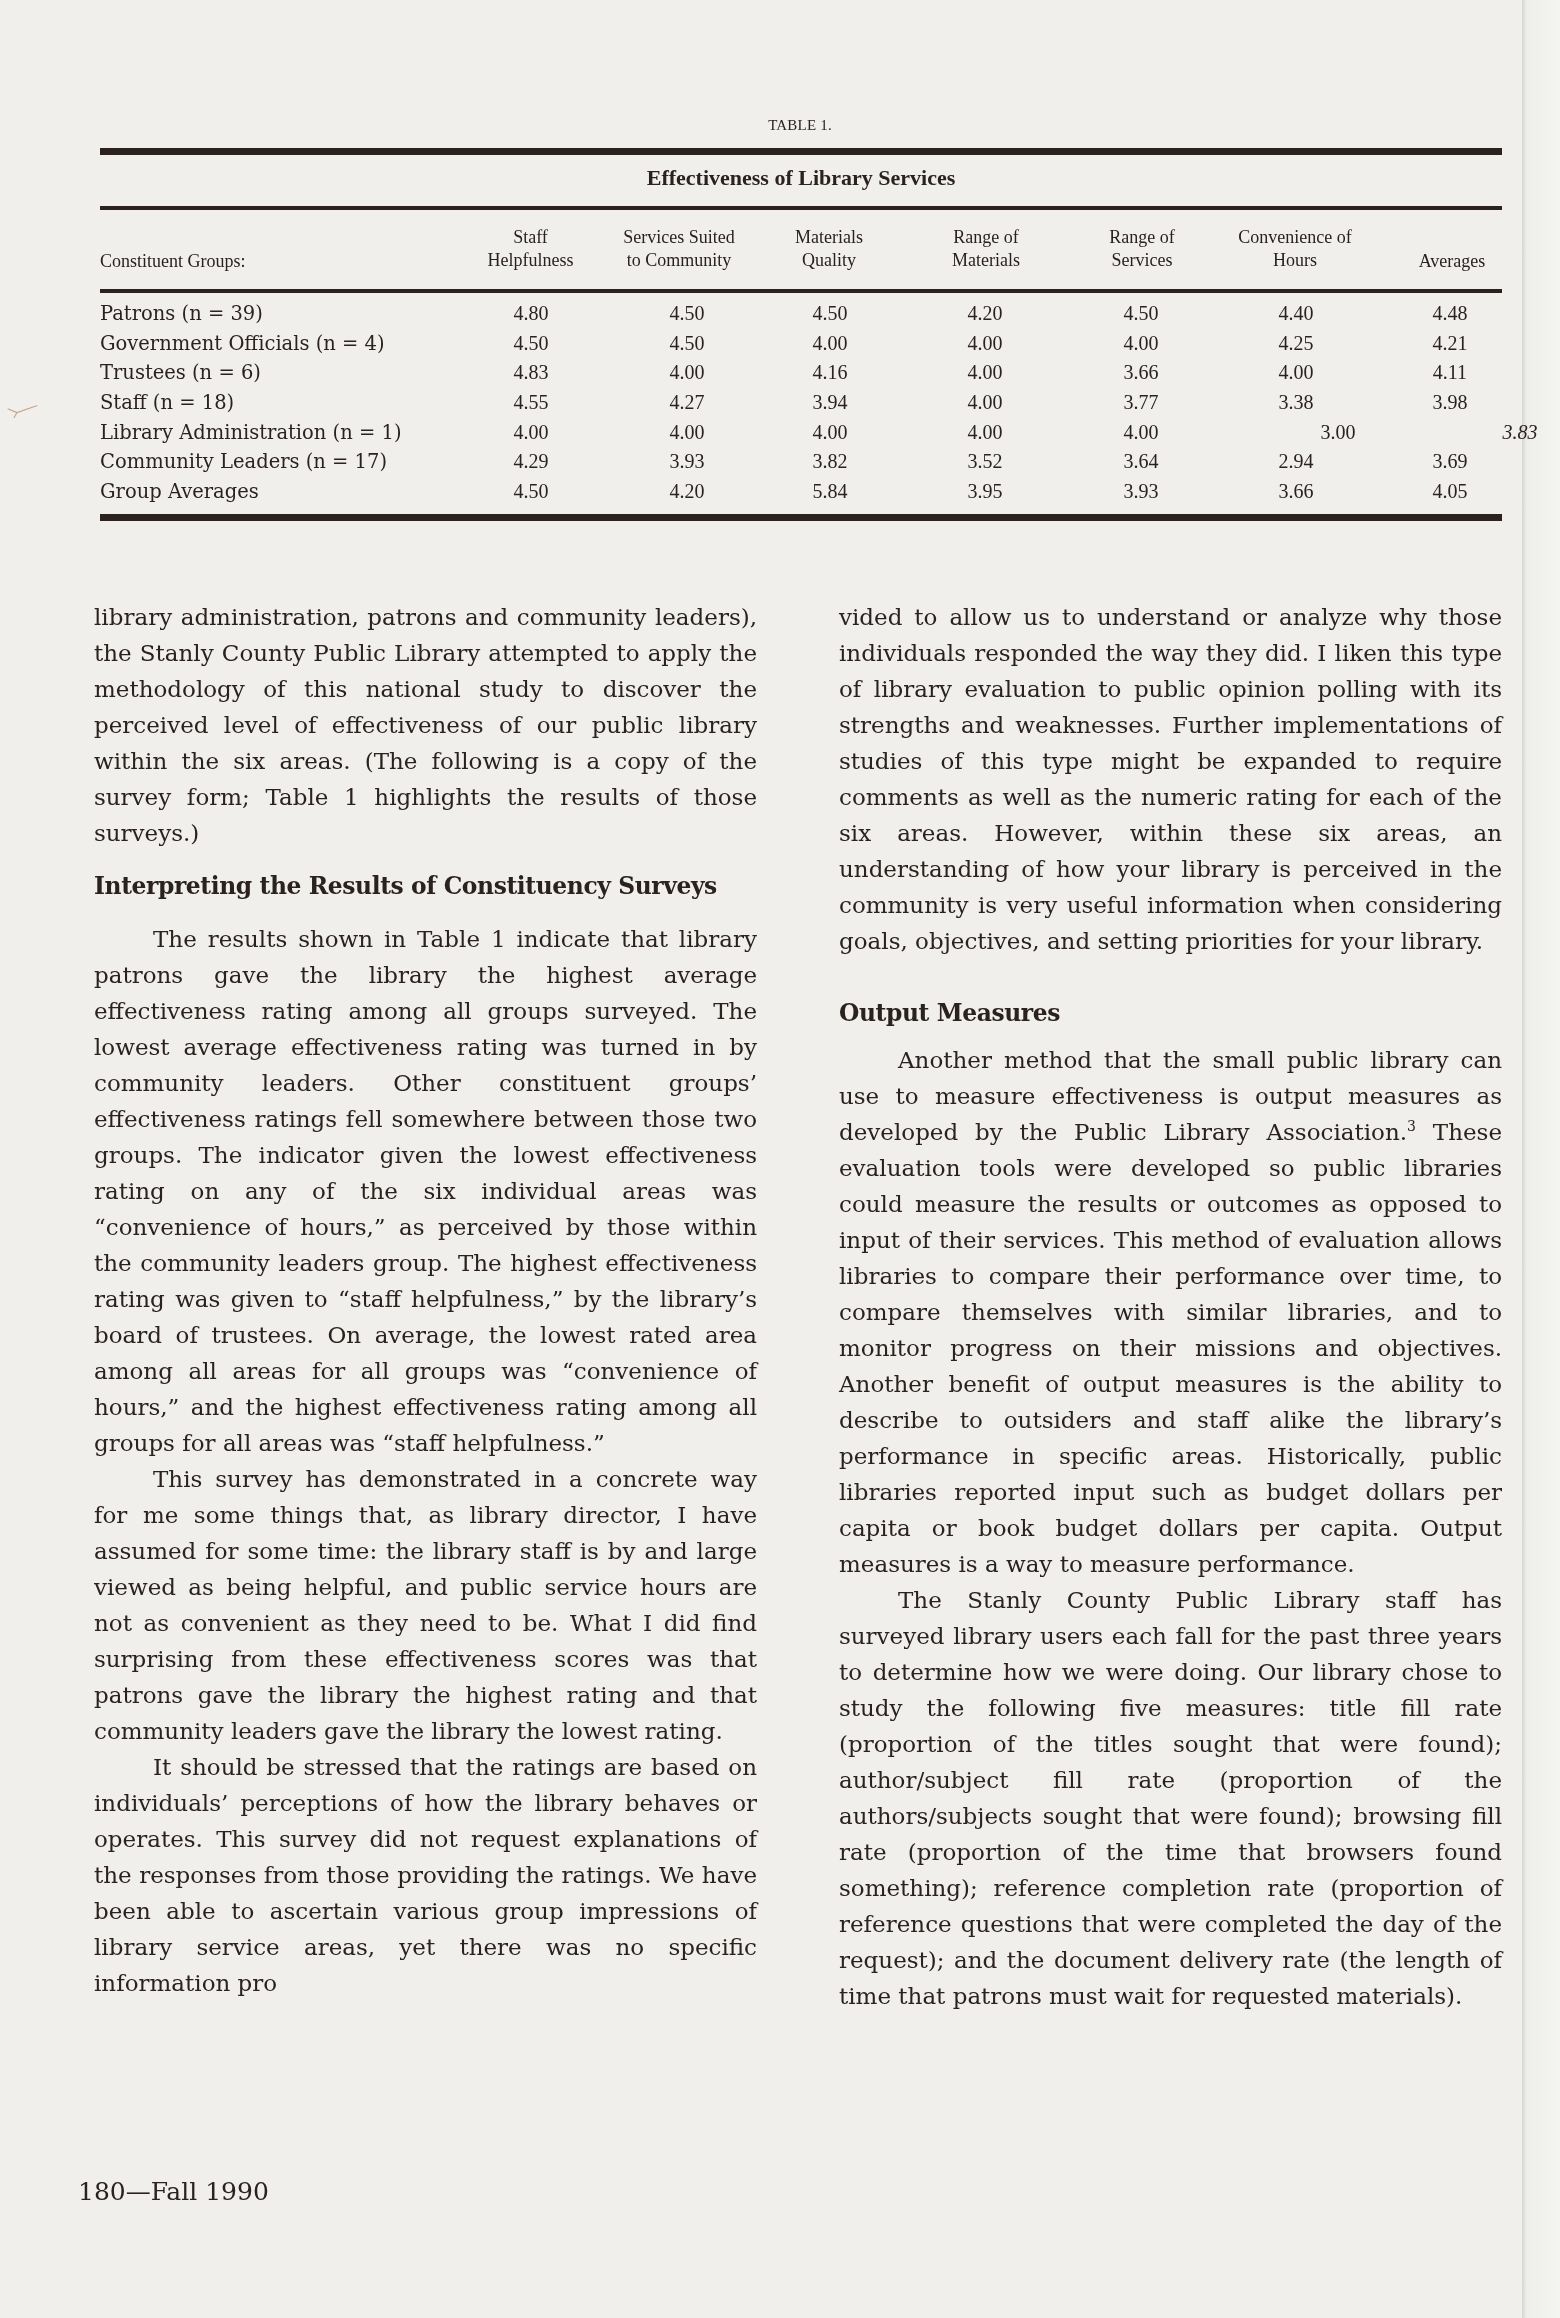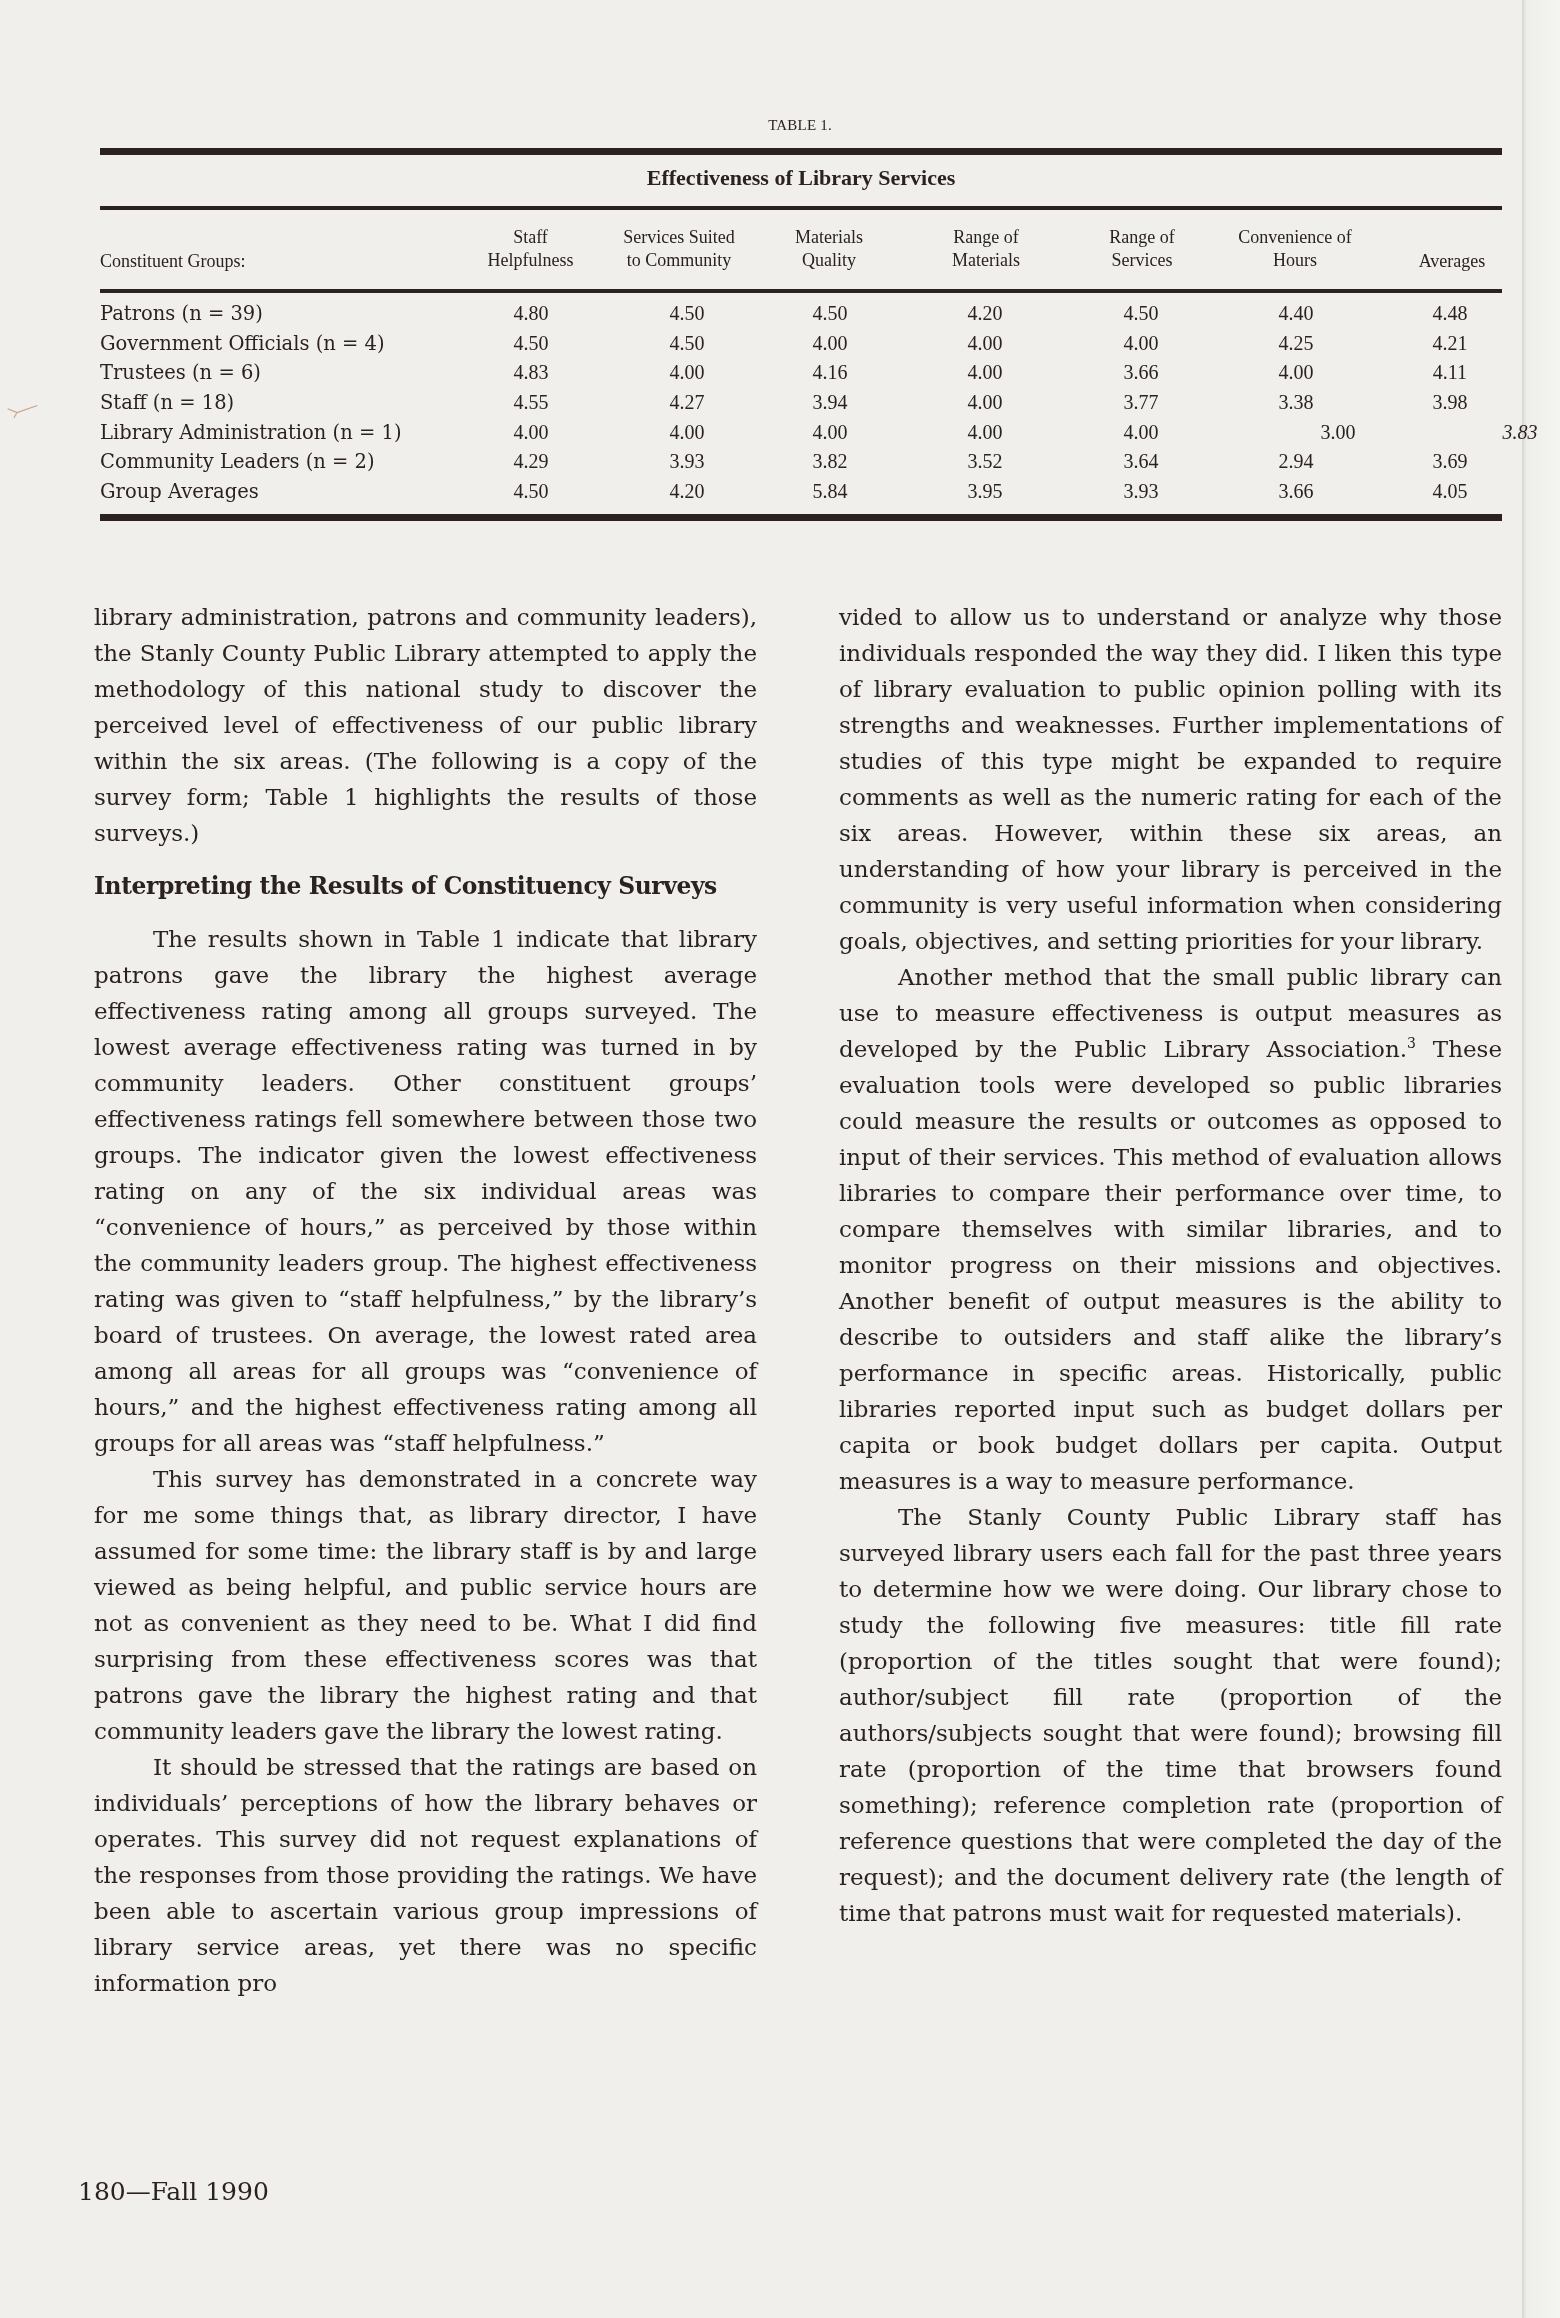--- a/index.html
+++ b/index.html
@@ -235,21 +235,21 @@
     <span class="label">Library Administration (n = 1)</span>
     <span class="cell" style="left:384px;">4.00</span>
     <span class="cell" style="left:540px;">4.00</span>
     <span class="cell" style="left:683px;">4.00</span>
     <span class="cell" style="left:838px;">4.00</span>
     <span class="cell" style="left:994px;">4.00</span>
     <span class="cell" style="left:1191px;">3.00</span>
     <span class="cell" style="left:1373px;font-style:italic;">3.83</span>
   </div>
   <div class="data-row" style="top:450px;">
-    <span class="label">Community Leaders (n = 2)</span>
+    <span class="label">Community Leaders (n = 17)</span>
     <span class="cell" style="left:384px;">4.29</span>
     <span class="cell" style="left:540px;">3.93</span>
     <span class="cell" style="left:683px;">3.82</span>
     <span class="cell" style="left:838px;">3.52</span>
     <span class="cell" style="left:994px;">3.64</span>
     <span class="cell" style="left:1149px;">2.94</span>
     <span class="cell" style="left:1303px;">3.69</span>
   </div>
   <div class="data-row" style="top:480px;">
     <span class="label">Group Averages</span>
@@ -268,18 +268,19 @@
 <div class="column left">
   <p>library administration, patrons and community leaders), the Stanly County Public Library attempted to apply the methodology of this national study to discover the perceived level of effectiveness of our public library within the six areas. (The following is a copy of the survey form; Table 1 highlights the results of those surveys.)</p>
   <h3>Interpreting the Results of Constituency Surveys</h3>
   <p class="indent">The results shown in Table 1 indicate that library patrons gave the library the highest aver­age effectiveness rating among all groups sur­veyed. The lowest average effectiveness rating was turned in by community leaders. Other constitu­ent groups’ effectiveness ratings fell somewhere between those two groups. The indicator given the lowest effectiveness rating on any of the six individual areas was “convenience of hours,” as perceived by those within the community leaders group. The highest effectiveness rating was given to “staff helpfulness,” by the library’s board of trustees. On average, the lowest rated area among all areas for all groups was “convenience of hours,” and the highest effectiveness rating among all groups for all areas was “staff helpfulness.”</p>
   <p class="indent">This survey has demonstrated in a concrete way for me some things that, as library director, I have assumed for some time: the library staff is by and large viewed as being helpful, and public service hours are not as convenient as they need to be. What I did find surprising from these effec­tiveness scores was that patrons gave the library the highest rating and that community leaders gave the library the lowest rating.</p>
   <p class="indent">It should be stressed that the ratings are based on individuals’ perceptions of how the library behaves or operates. This survey did not request explanations of the responses from those providing the ratings. We have been able to ascer­tain various group impressions of library service areas, yet there was no specific information pro­</p>
 </div>
 
 <div class="column right">
   <p>vided to allow us to understand or analyze why those individuals responded the way they did. I liken this type of library evaluation to public opinion polling with its strengths and weaknesses. Further implementations of studies of this type might be expanded to require comments as well as the numeric rating for each of the six areas. However, within these six areas, an understanding of how your library is perceived in the community is very useful information when considering goals, objectives, and setting priorities for your library.</p>
+  <h3 class="after">Output Measures</h3>
   <p class="indent"><span>Another method that the small public library can use to measure effectiveness is output mea­sures as developed by the Public Library Associa­tion.</span><sup>3</sup><span> These evaluation tools were developed so public libraries could measure the results or out­comes as opposed to input of their services. This method of evaluation allows libraries to compare their performance over time, to compare them­selves with similar libraries, and to monitor progress on their missions and objectives. Another benefit of output measures is the ability to describe to outsiders and staff alike the library’s performance in specific areas. Historically, public libraries reported input such as budget dollars per capita or book budget dollars per capita. Out­put measures is a way to measure performance.</span></p>
   <p class="indent">The Stanly County Public Library staff has surveyed library users each fall for the past three years to determine how we were doing. Our library chose to study the following five measures: title fill rate (proportion of the titles sought that were found); author/subject fill rate (proportion of the authors/subjects sought that were found); brows­ing fill rate (proportion of the time that browsers found something); reference completion rate (proportion of reference questions that were com­pleted the day of the request); and the document delivery rate (the length of time that patrons must wait for requested materials).</p>
 </div>
 
 <div class="footer">180—Fall 1990</div>
 
 
 </body></html>

